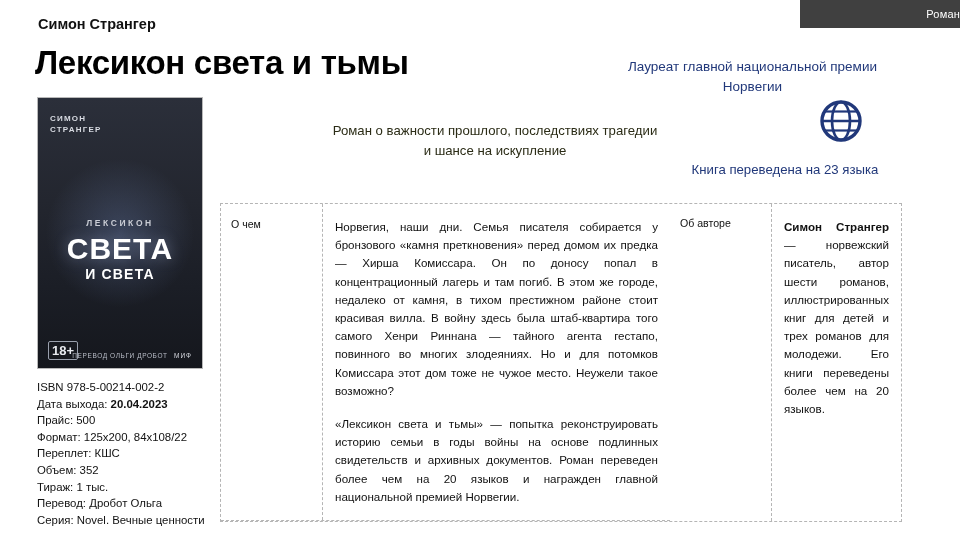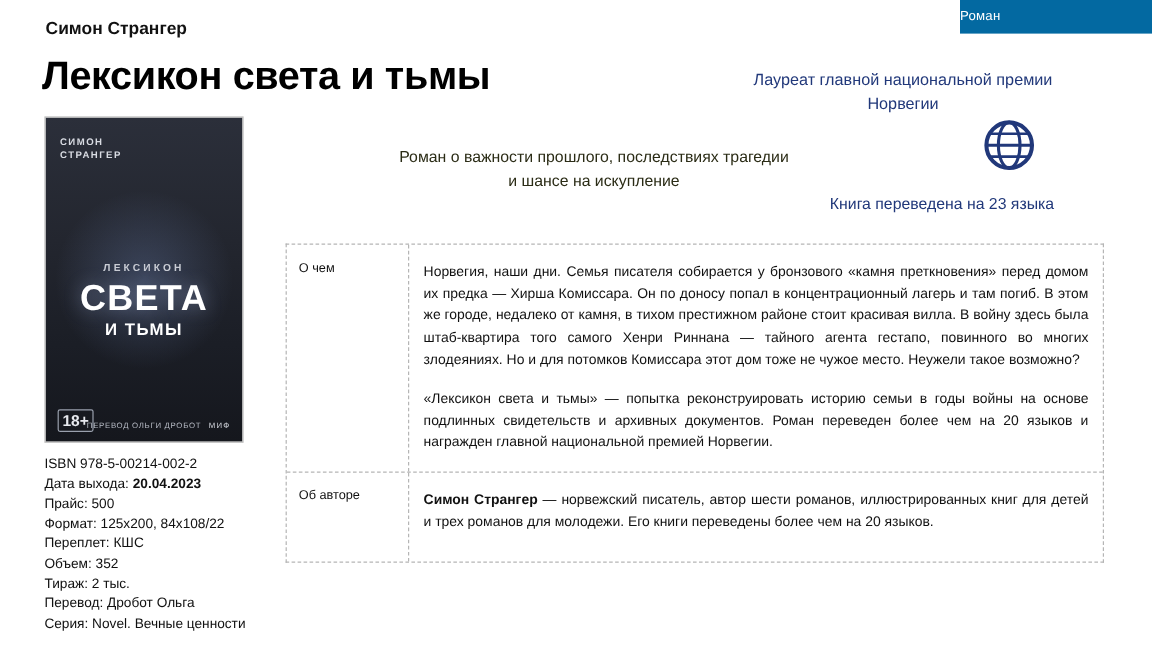--- a/index.html
+++ b/index.html
@@ -20,26 +20,26 @@
     width: 960px;
     height: 540px;
   }
   
   .genre-tag {
     position: absolute;
     top: 0;
     left: 800px;
     width: 160px;
     height: 28px;
-    background: #0369a1;
+    background: #404040;
     color: #ffffff;
     font-size: 11px;
     display: flex;
     align-items: center;
-    justify-content: flex-start;
+    justify-content: flex-end;
     letter-spacing: 0.2px;
   }
   
   .author-name {
     position: absolute;
     top: 16px;
     left: 38px;
     font-size: 14.5px;
     font-weight: bold;
     color: #111111;
@@ -200,26 +200,25 @@
     position: absolute;
     top: 100px;
     left: 820px;
     width: 42px;
     height: 42px;
   }
   
   .info-table {
     position: absolute;
     top: 203px;
-    left: 238px;
+    left: 220px;
     width: 682px;
     border: 1px dashed #b5b5b5;
     box-sizing: border-box;
     display: flex;
-    flex-direction: column;
   }
   .info-row {
     display: flex;
     border-bottom: 1px dashed #b5b5b5;
   }
   .info-row:last-child {
     border-bottom: none;
   }
   .info-label {
     width: 102px;
@@ -266,37 +265,37 @@
   <div class="book-title">Лексикон света и тьмы</div>
 
   <div class="cover">
     <div class="cover-glow"></div>
     <div class="cover-author">
       <div>СИМОН</div>
       <div>СТРАНГЕР</div>
     </div>
     <div class="cover-series">ЛЕКСИКОН</div>
     <div class="cover-main-title">СВЕТА</div>
-    <div class="cover-main-title-2">И ТЬМЫ</div>
+    <div class="cover-main-title-2">И СВЕТА</div>
     <div class="cover-age">18+</div>
     <div class="cover-translator">ПЕРЕВОД ОЛЬГИ ДРОБОТ</div>
     <div class="cover-publisher">МИФ</div>
   </div>
 
   <div class="specs">
     <div>ISBN 978-5-00214-002-2</div>
     <div>
       <span>Дата выхода:</span>
       <b>20.04.2023</b>
     </div>
     <div>Прайс: 500</div>
     <div>Формат: 125х200, 84х108/22</div>
     <div>Переплет: КШС</div>
     <div>Объем: 352</div>
-    <div>Тираж: 2 тыс.</div>
+    <div>Тираж: 1 тыс.</div>
     <div>Перевод: Дробот Ольга</div>
     <div>Серия: Novel. Вечные ценности</div>
   </div>
 
   <div class="award-text">Лауреат главной национальной премии Норвегии</div>
   <div class="pitch-text">Роман о важности прошлого, последствиях трагедии и шансе на искупление</div>
   <div class="languages-text">Книга переведена на 23 языка</div>
 
   <div class="globe-icon">
     <svg viewBox="0 0 42 42" width="42" height="42" aria-hidden="true">

